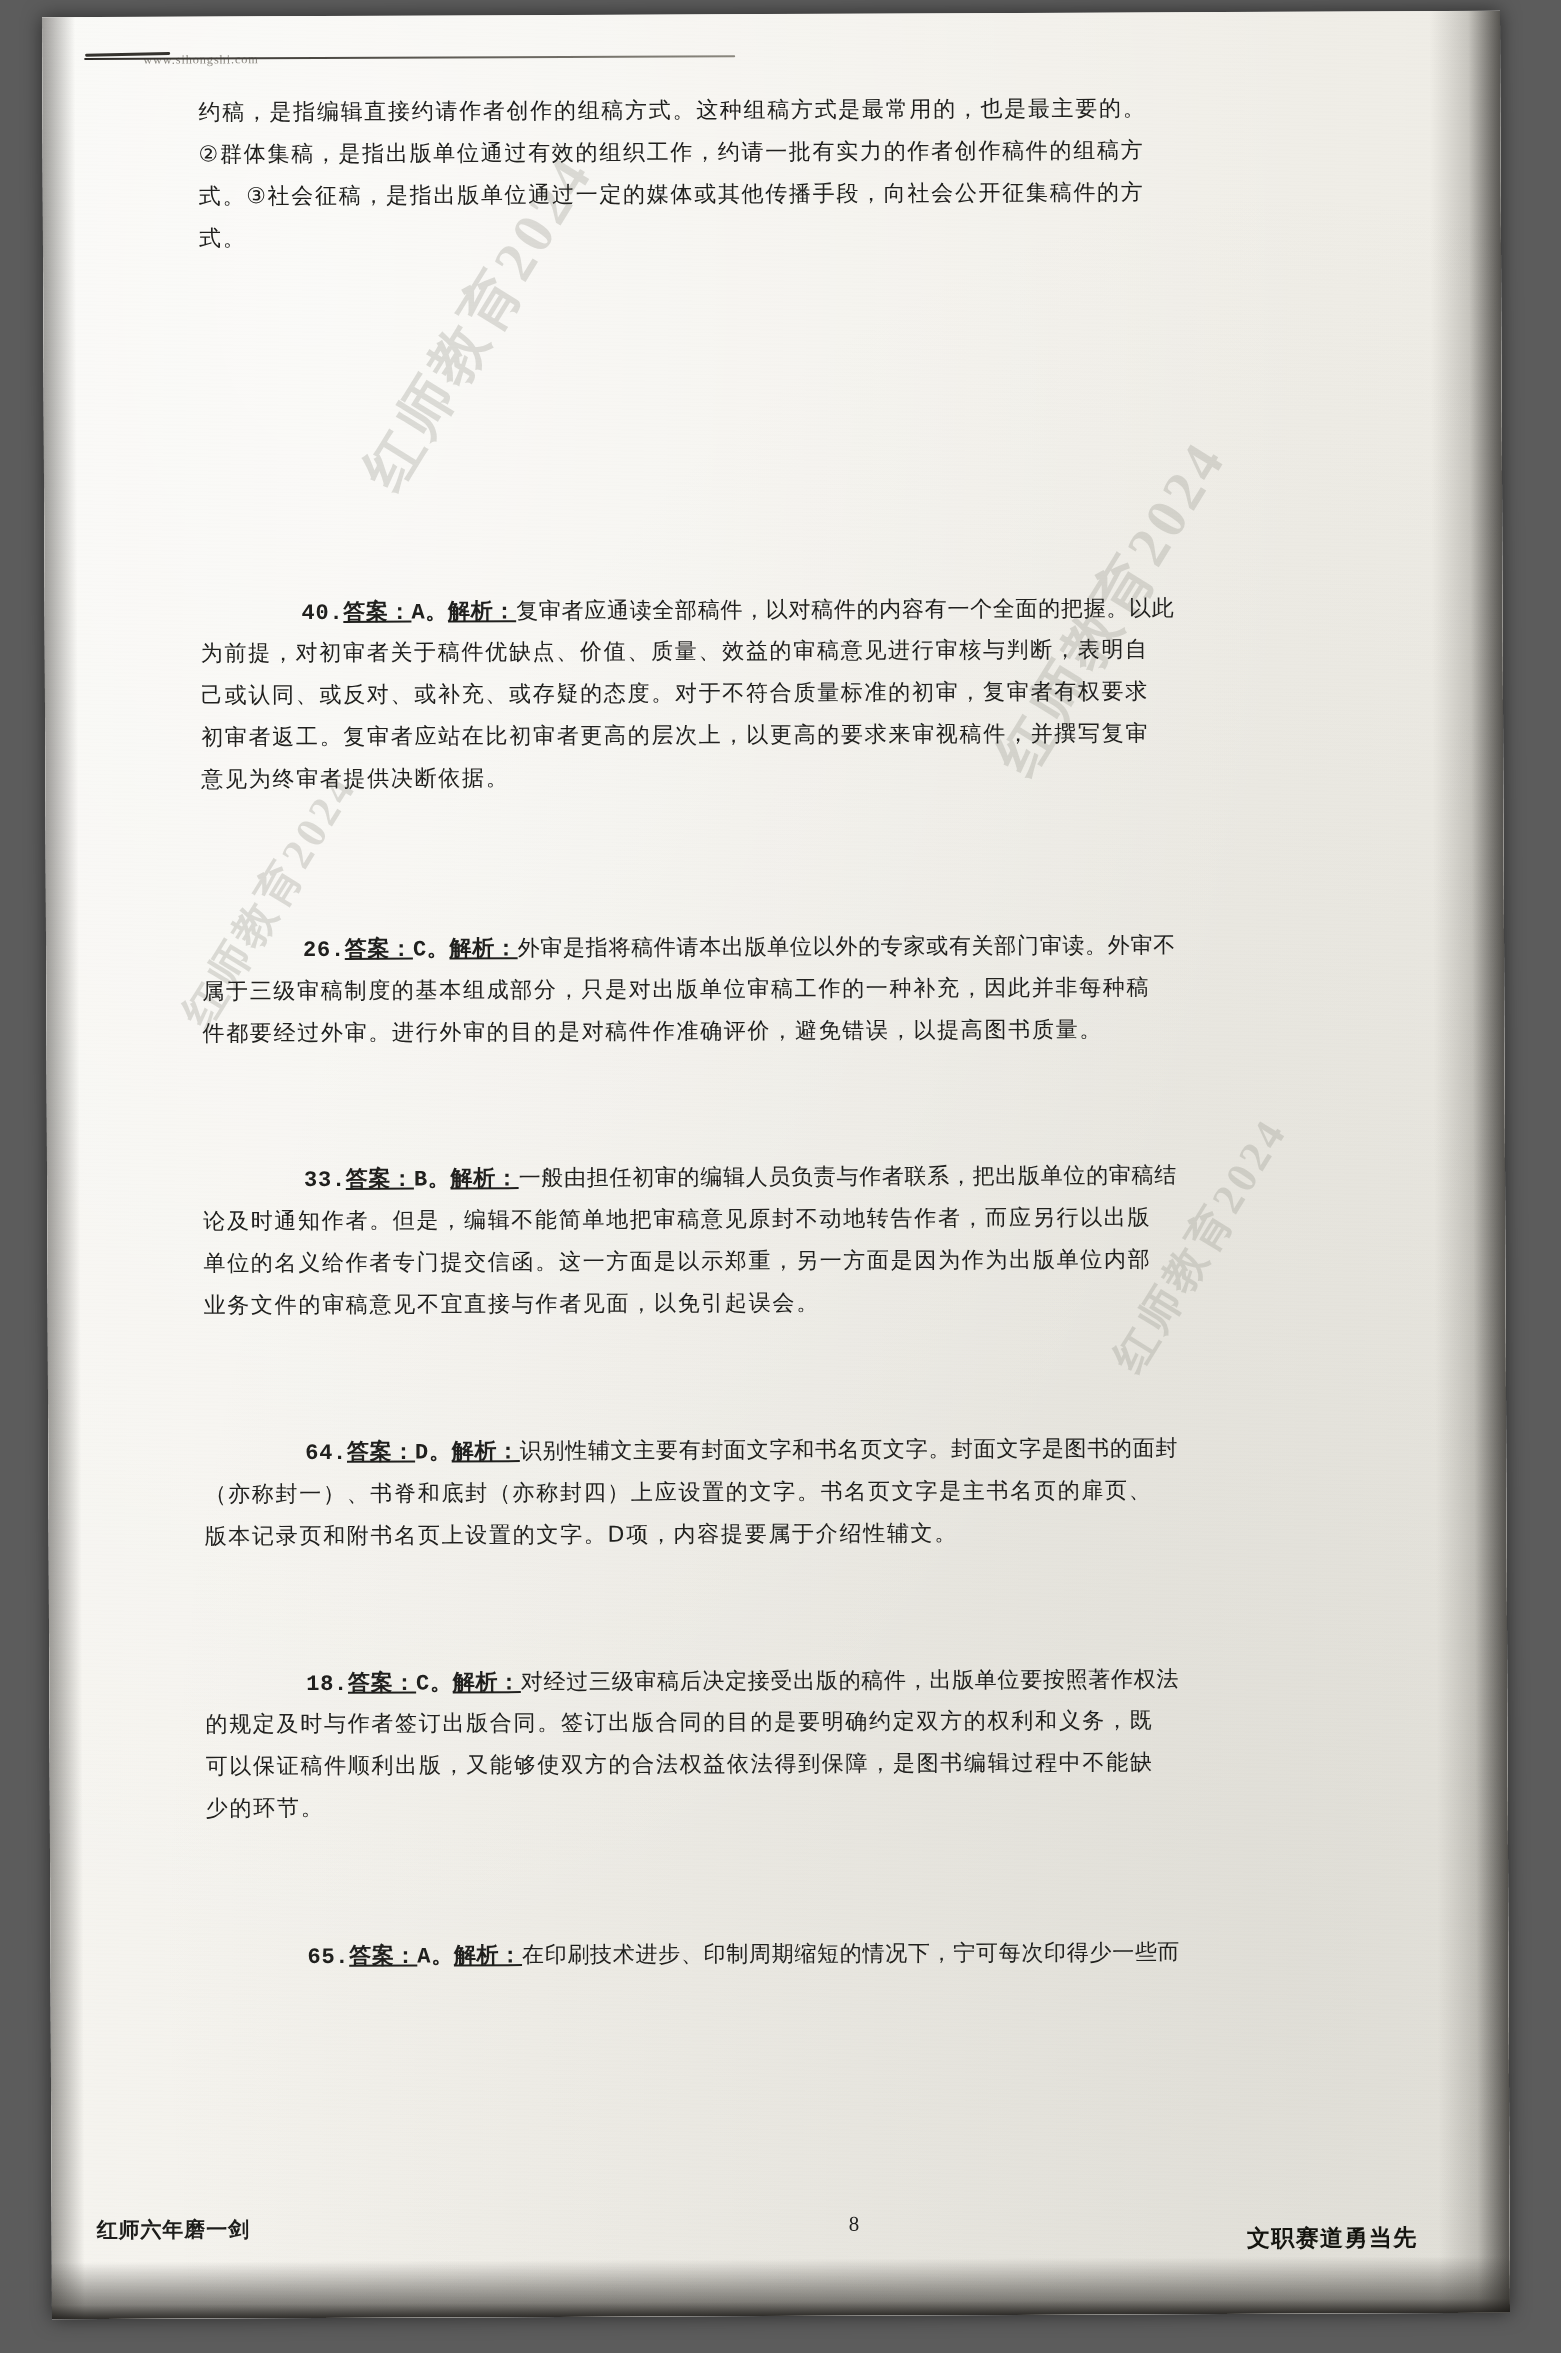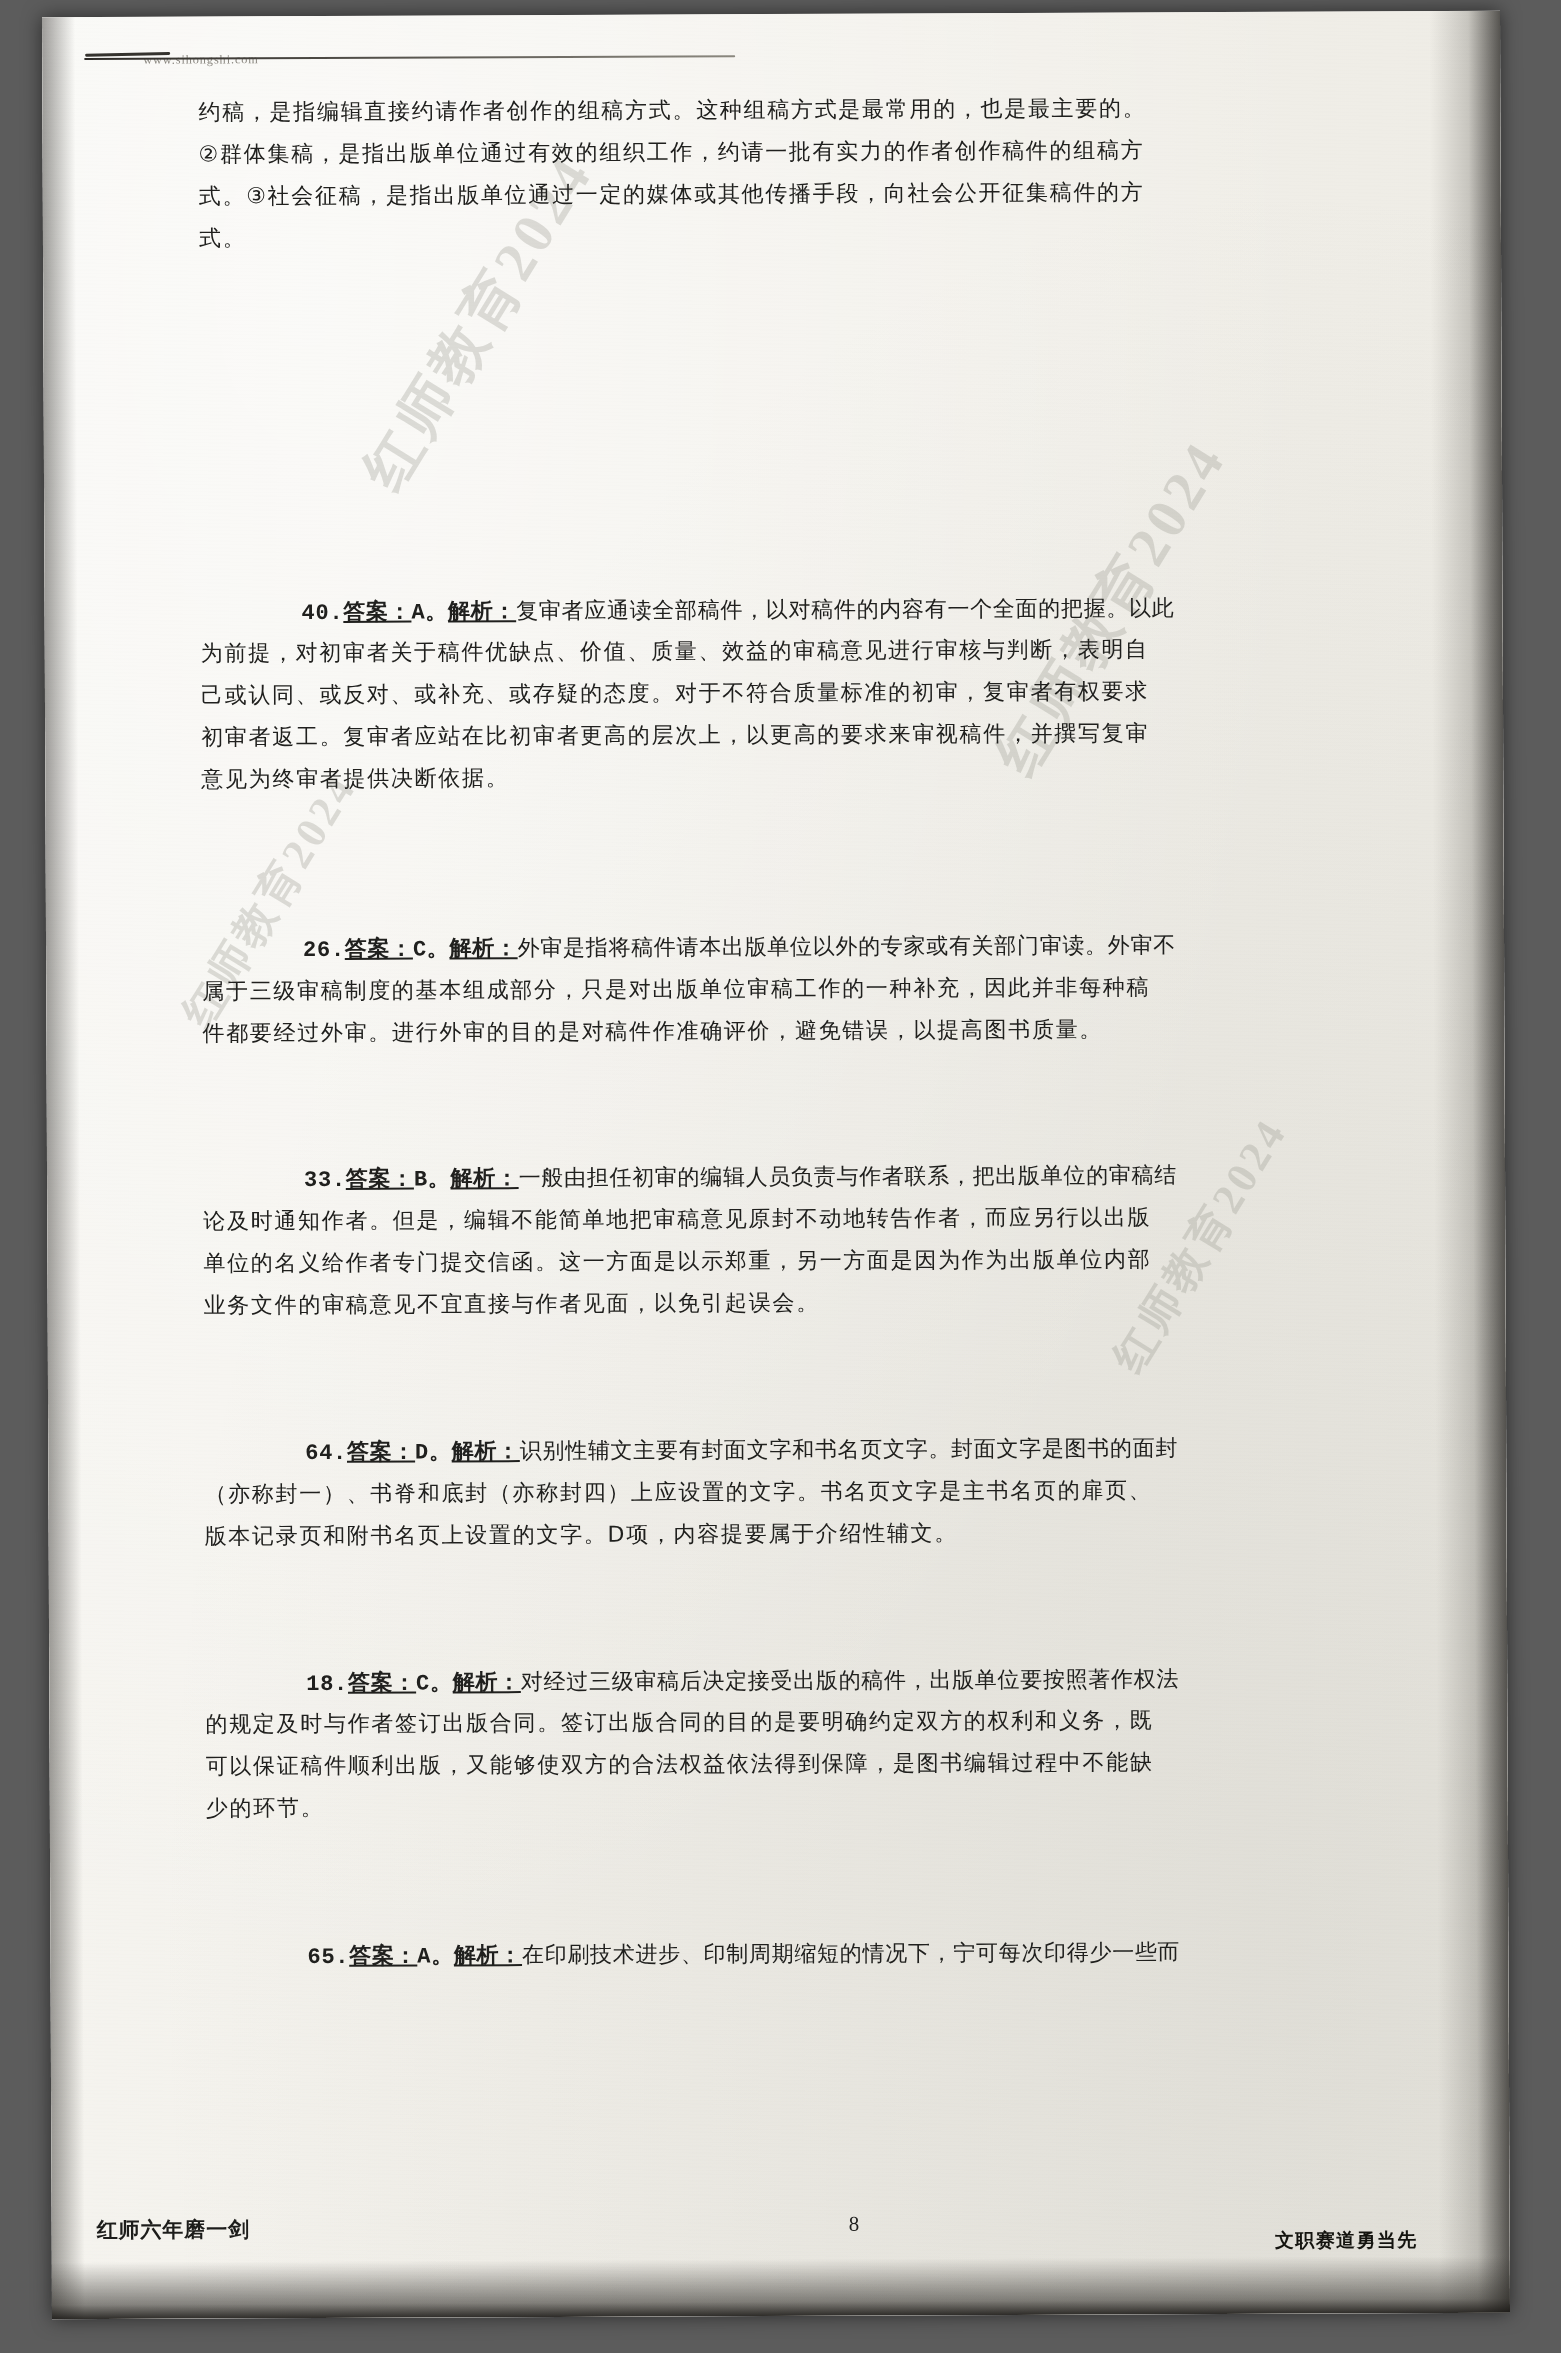--- a/index.html
+++ b/index.html
@@ -174,21 +174,21 @@
     bottom: 79px;
     font-size: 21px;
     color: #1f1f1d;
     font-family: "Liberation Serif", serif;
     z-index: 7;
   }
   #footer-right {
     position: absolute;
     right: 92px;
     bottom: 60px;
-    font-size: 19px;
+    font-size: 23px;
     font-weight: bold;
     color: #14140f;
     letter-spacing: 1.4px;
     z-index: 7;
     font-family: "DejaVu Sans", sans-serif;
   }
   
   #grain {
     position: absolute;
     inset: 0;

